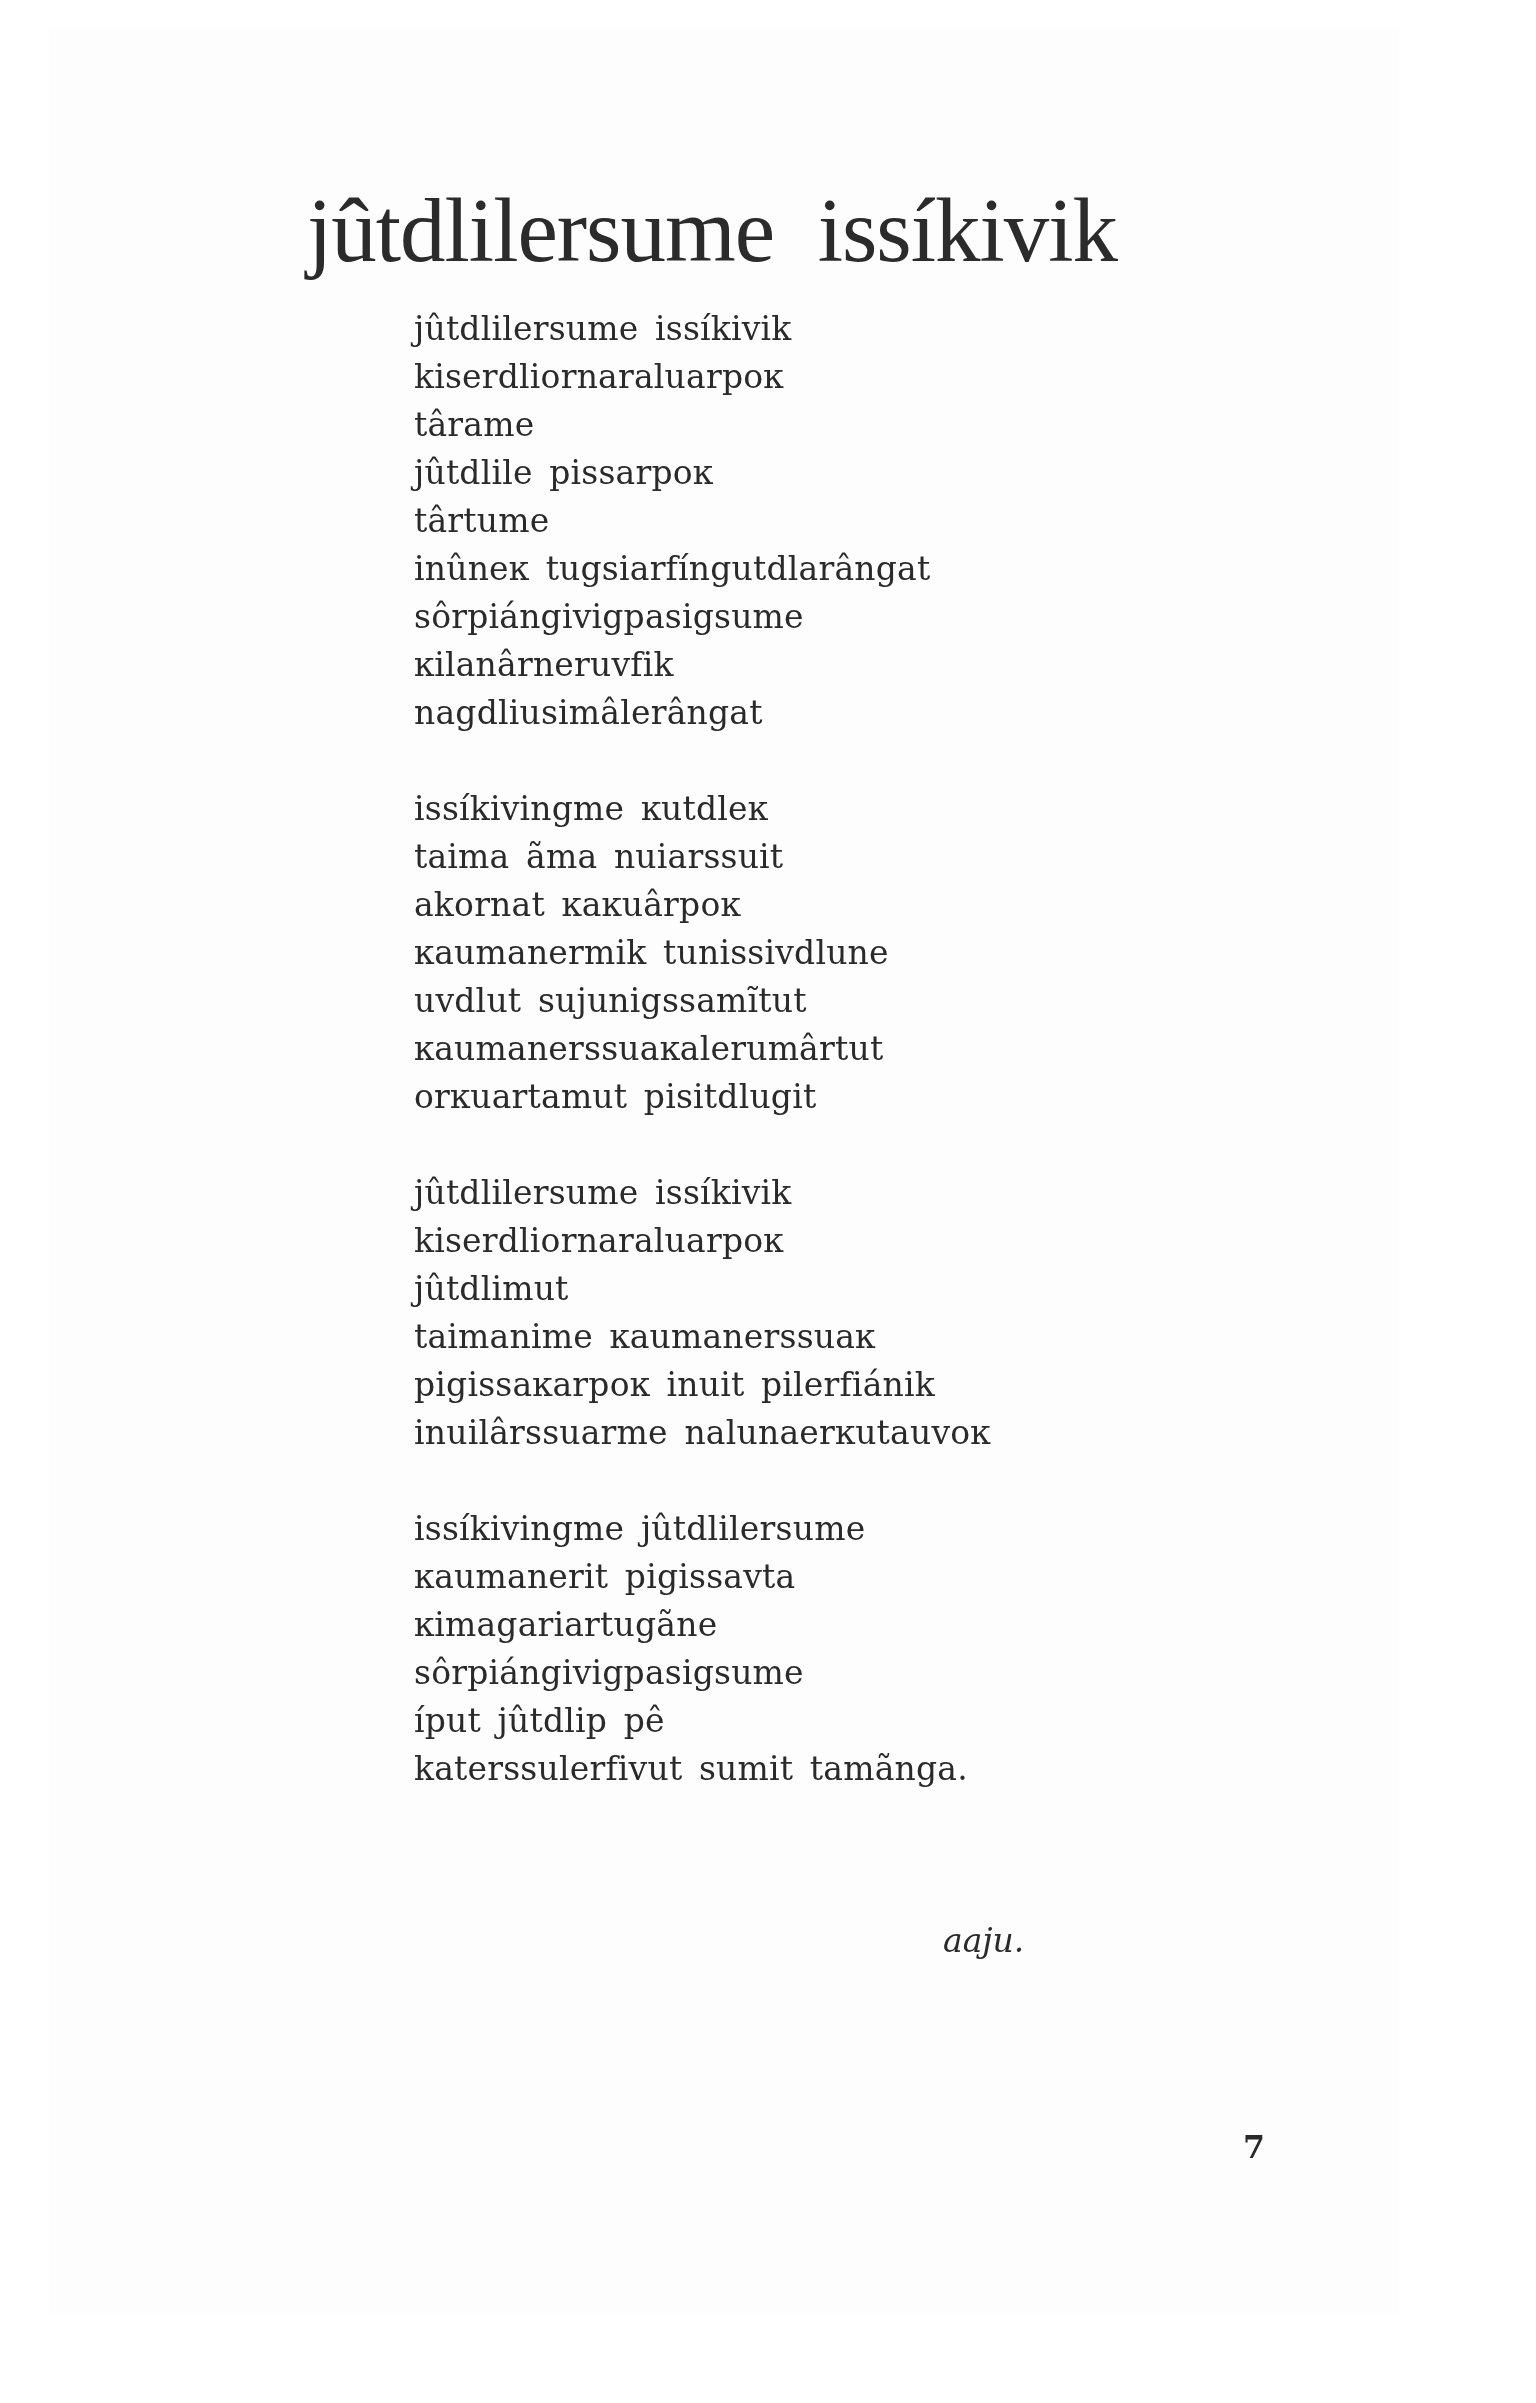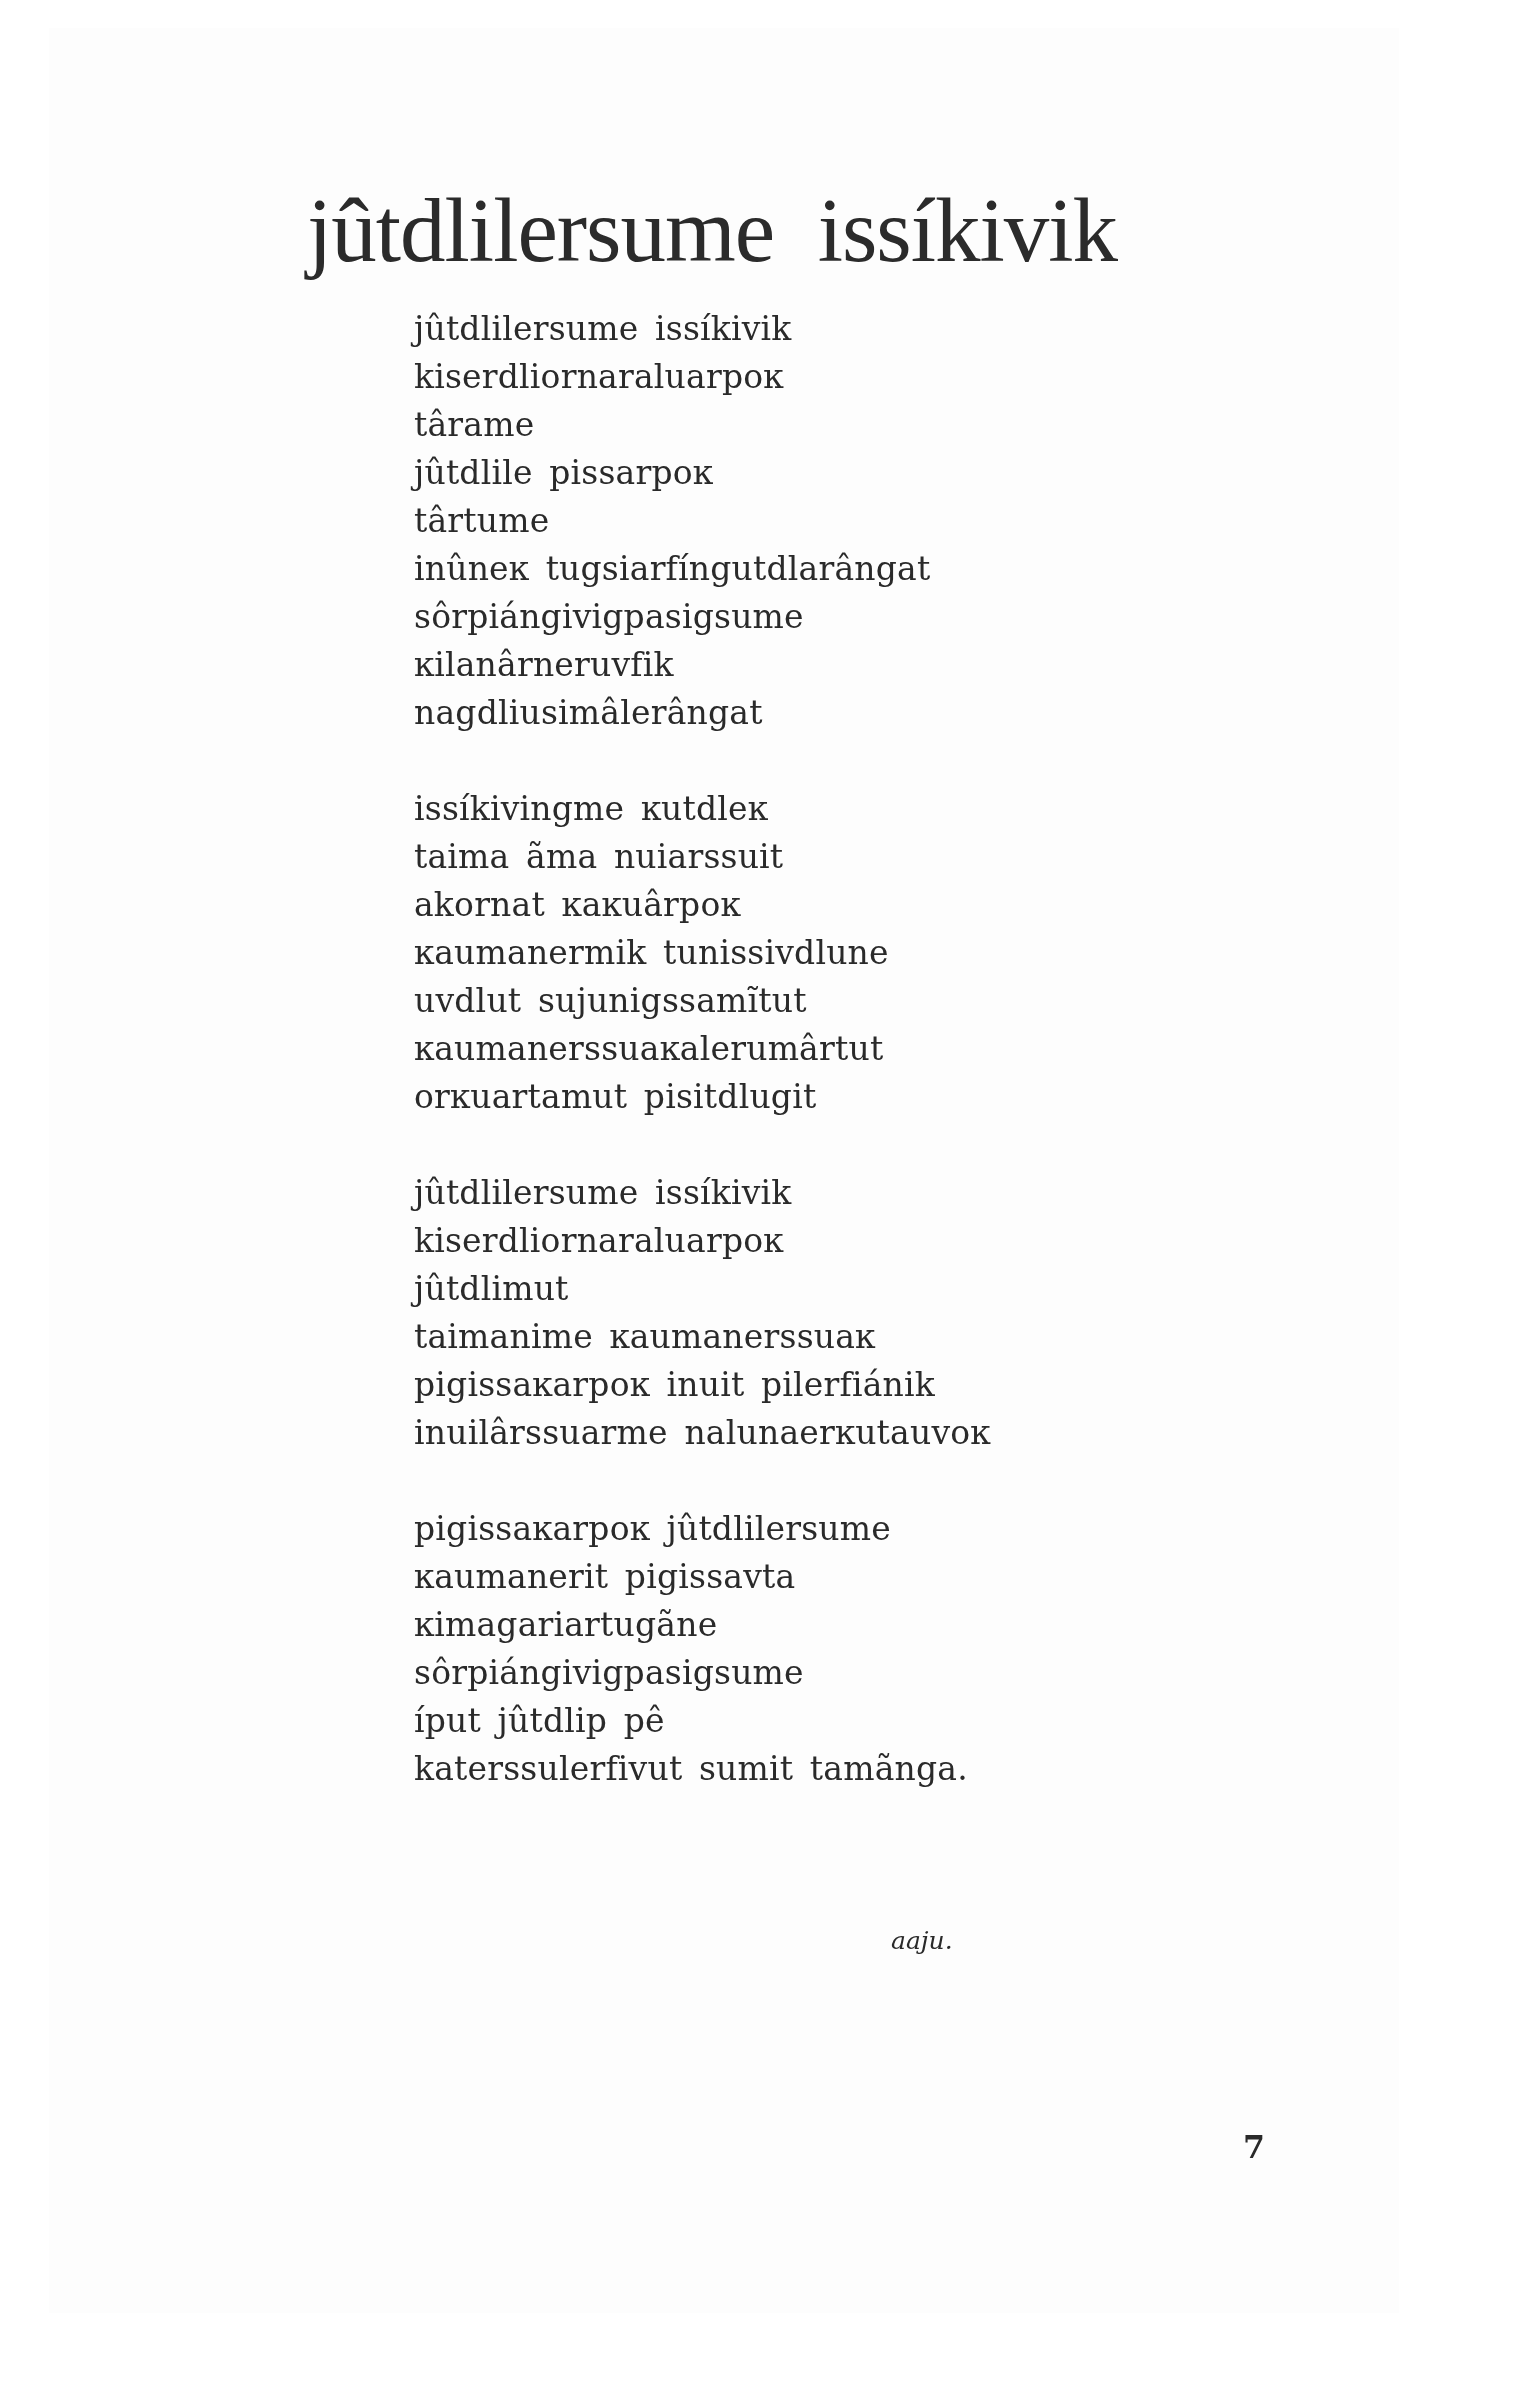--- a/index.html
+++ b/index.html
@@ -42,24 +42,24 @@
     font-size: 33px;
     line-height: 48px;
     height: 48px;
     color: #2a2a2a;
     white-space: nowrap;
     letter-spacing: 0.2px;
     word-spacing: 5.9px;
   }
   .signature {
     position: absolute;
-    left: 891px; top: 1917px;
+    left: 943px; top: 1917px;
     font-family: "DejaVu Serif", serif;
     font-style: italic;
-    font-size: 25px;
+    font-size: 33px;
     line-height: 48px;
     color: #2a2a2a;
   }
   .page-number {
     position: absolute;
     left: 1243px; top: 2128px;
     font-family: "DejaVu Serif", serif;
     font-weight: bold;
     font-size: 31.5px;
     color: #2a2a2a;
@@ -95,21 +95,21 @@
   </div>
   <div class="stanza">
     <span class="line">jûtdlilersume issíkivik</span>
     <span class="line">kiserdliornaraluarpoĸ</span>
     <span class="line">jûtdlimut</span>
     <span class="line">taimanime ĸaumanerssuaĸ</span>
     <span class="line">pigissaĸarpoĸ inuit pilerfiánik</span>
     <span class="line">inuilârssuarme nalunaerĸutauvoĸ</span>
   </div>
   <div class="stanza">
-    <span class="line">pigissaĸarpoĸ jûtdlilersume</span>
+    <span class="line">issíkivingme jûtdlilersume</span>
     <span class="line">ĸaumanerit pigissavta</span>
     <span class="line">ĸimagariartugãne</span>
     <span class="line">sôrpiángivigpasigsume</span>
     <span class="line">íput jûtdlip pê</span>
     <span class="line">katerssulerfivut sumit tamãnga.</span>
   </div>
 </div>
 
 <div class="signature">aaju.</div>
 

